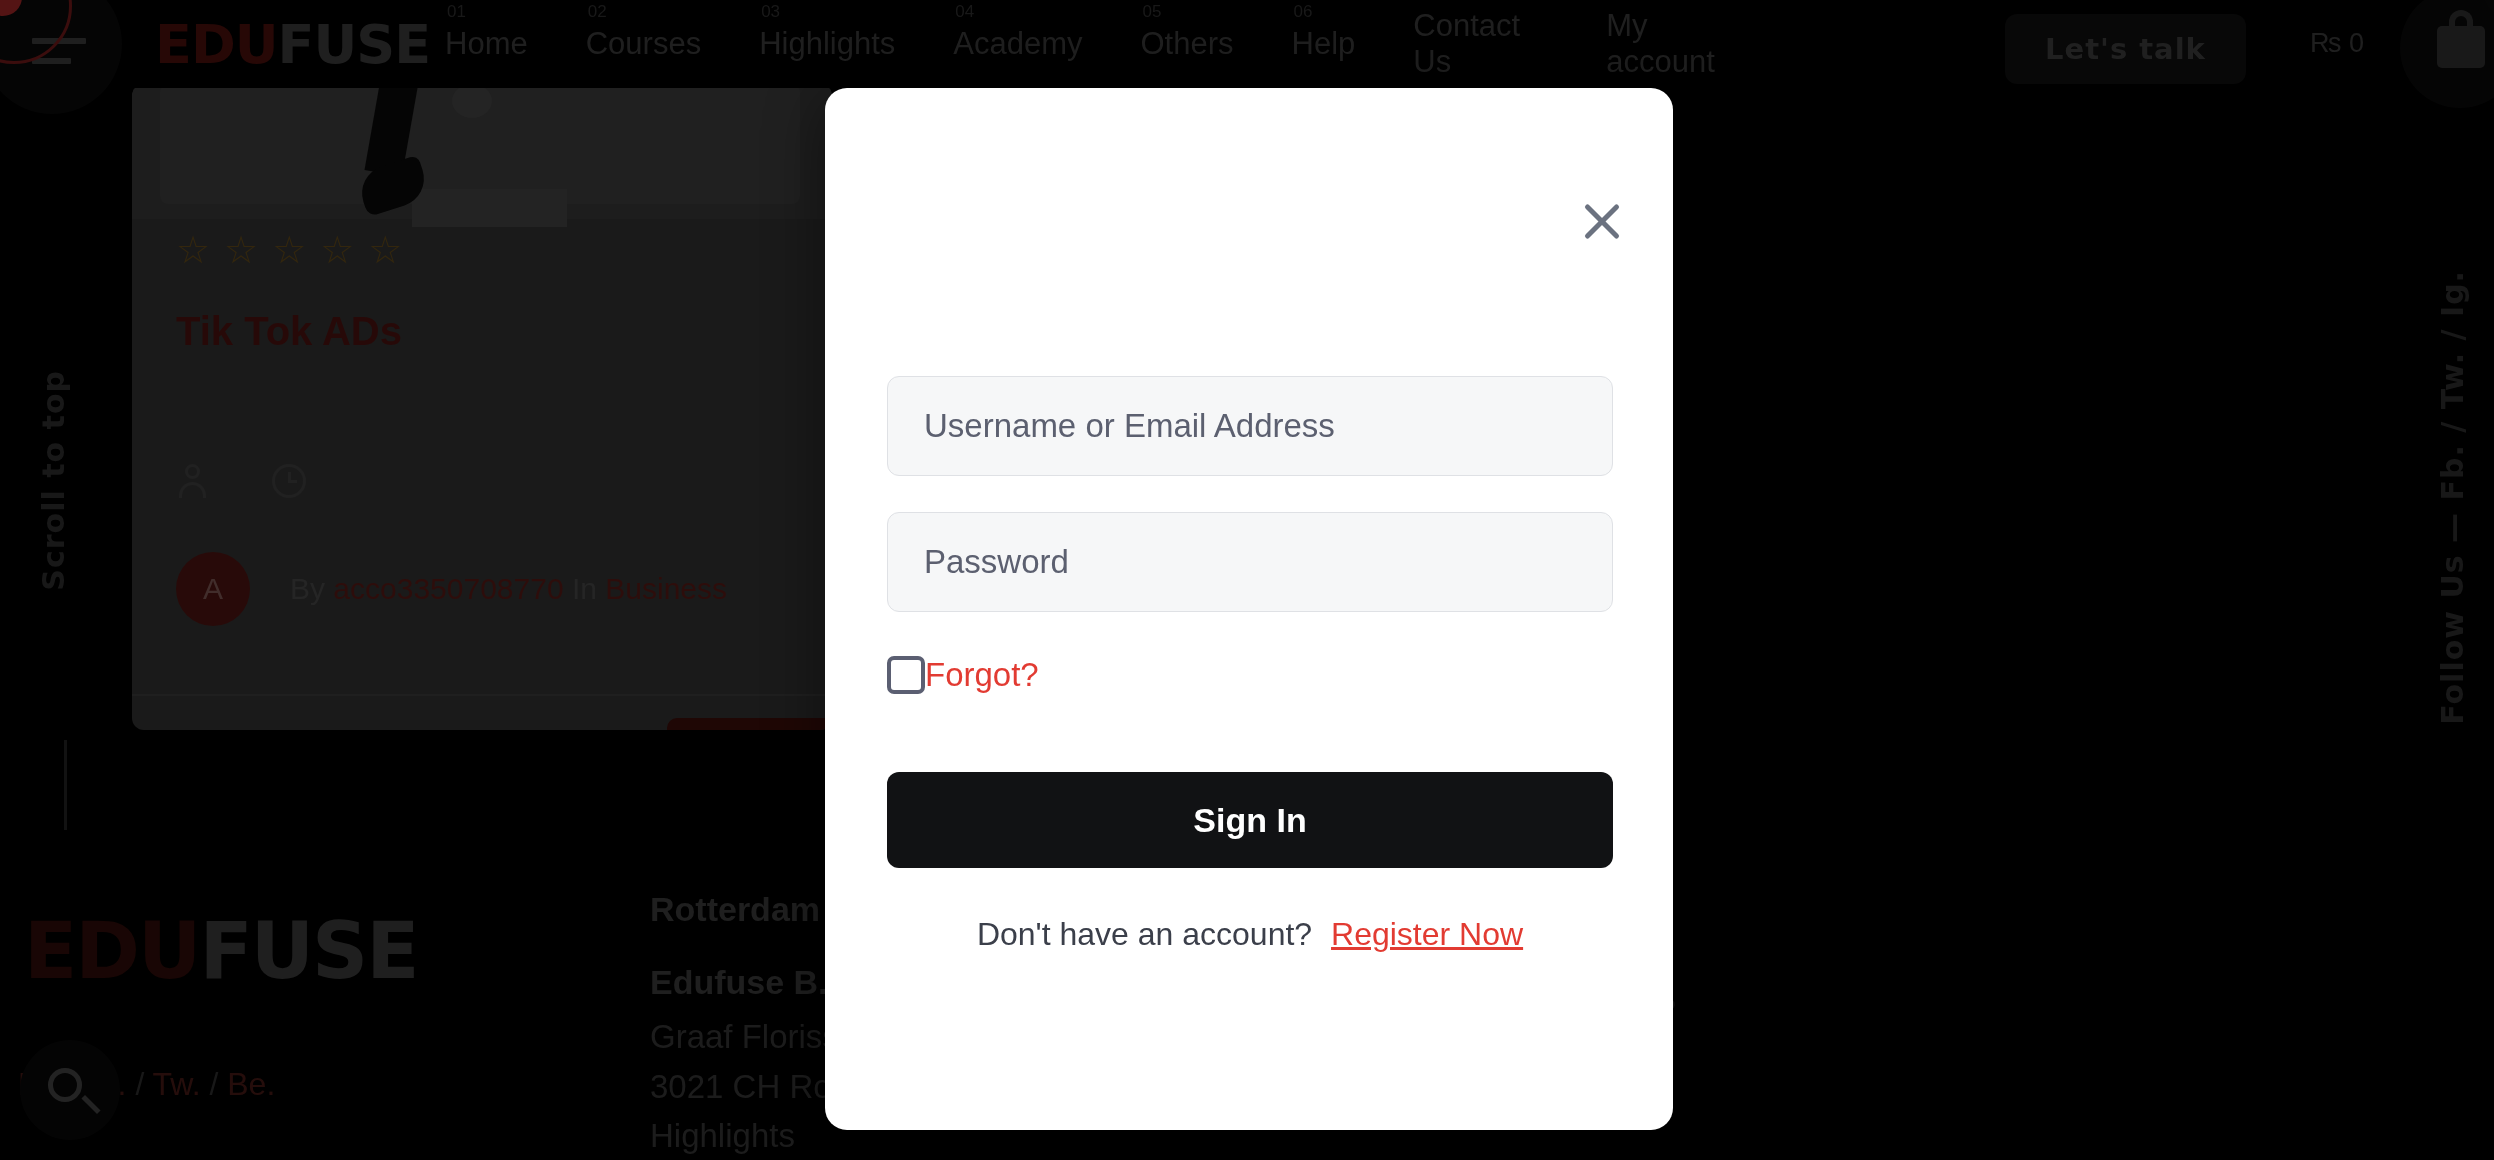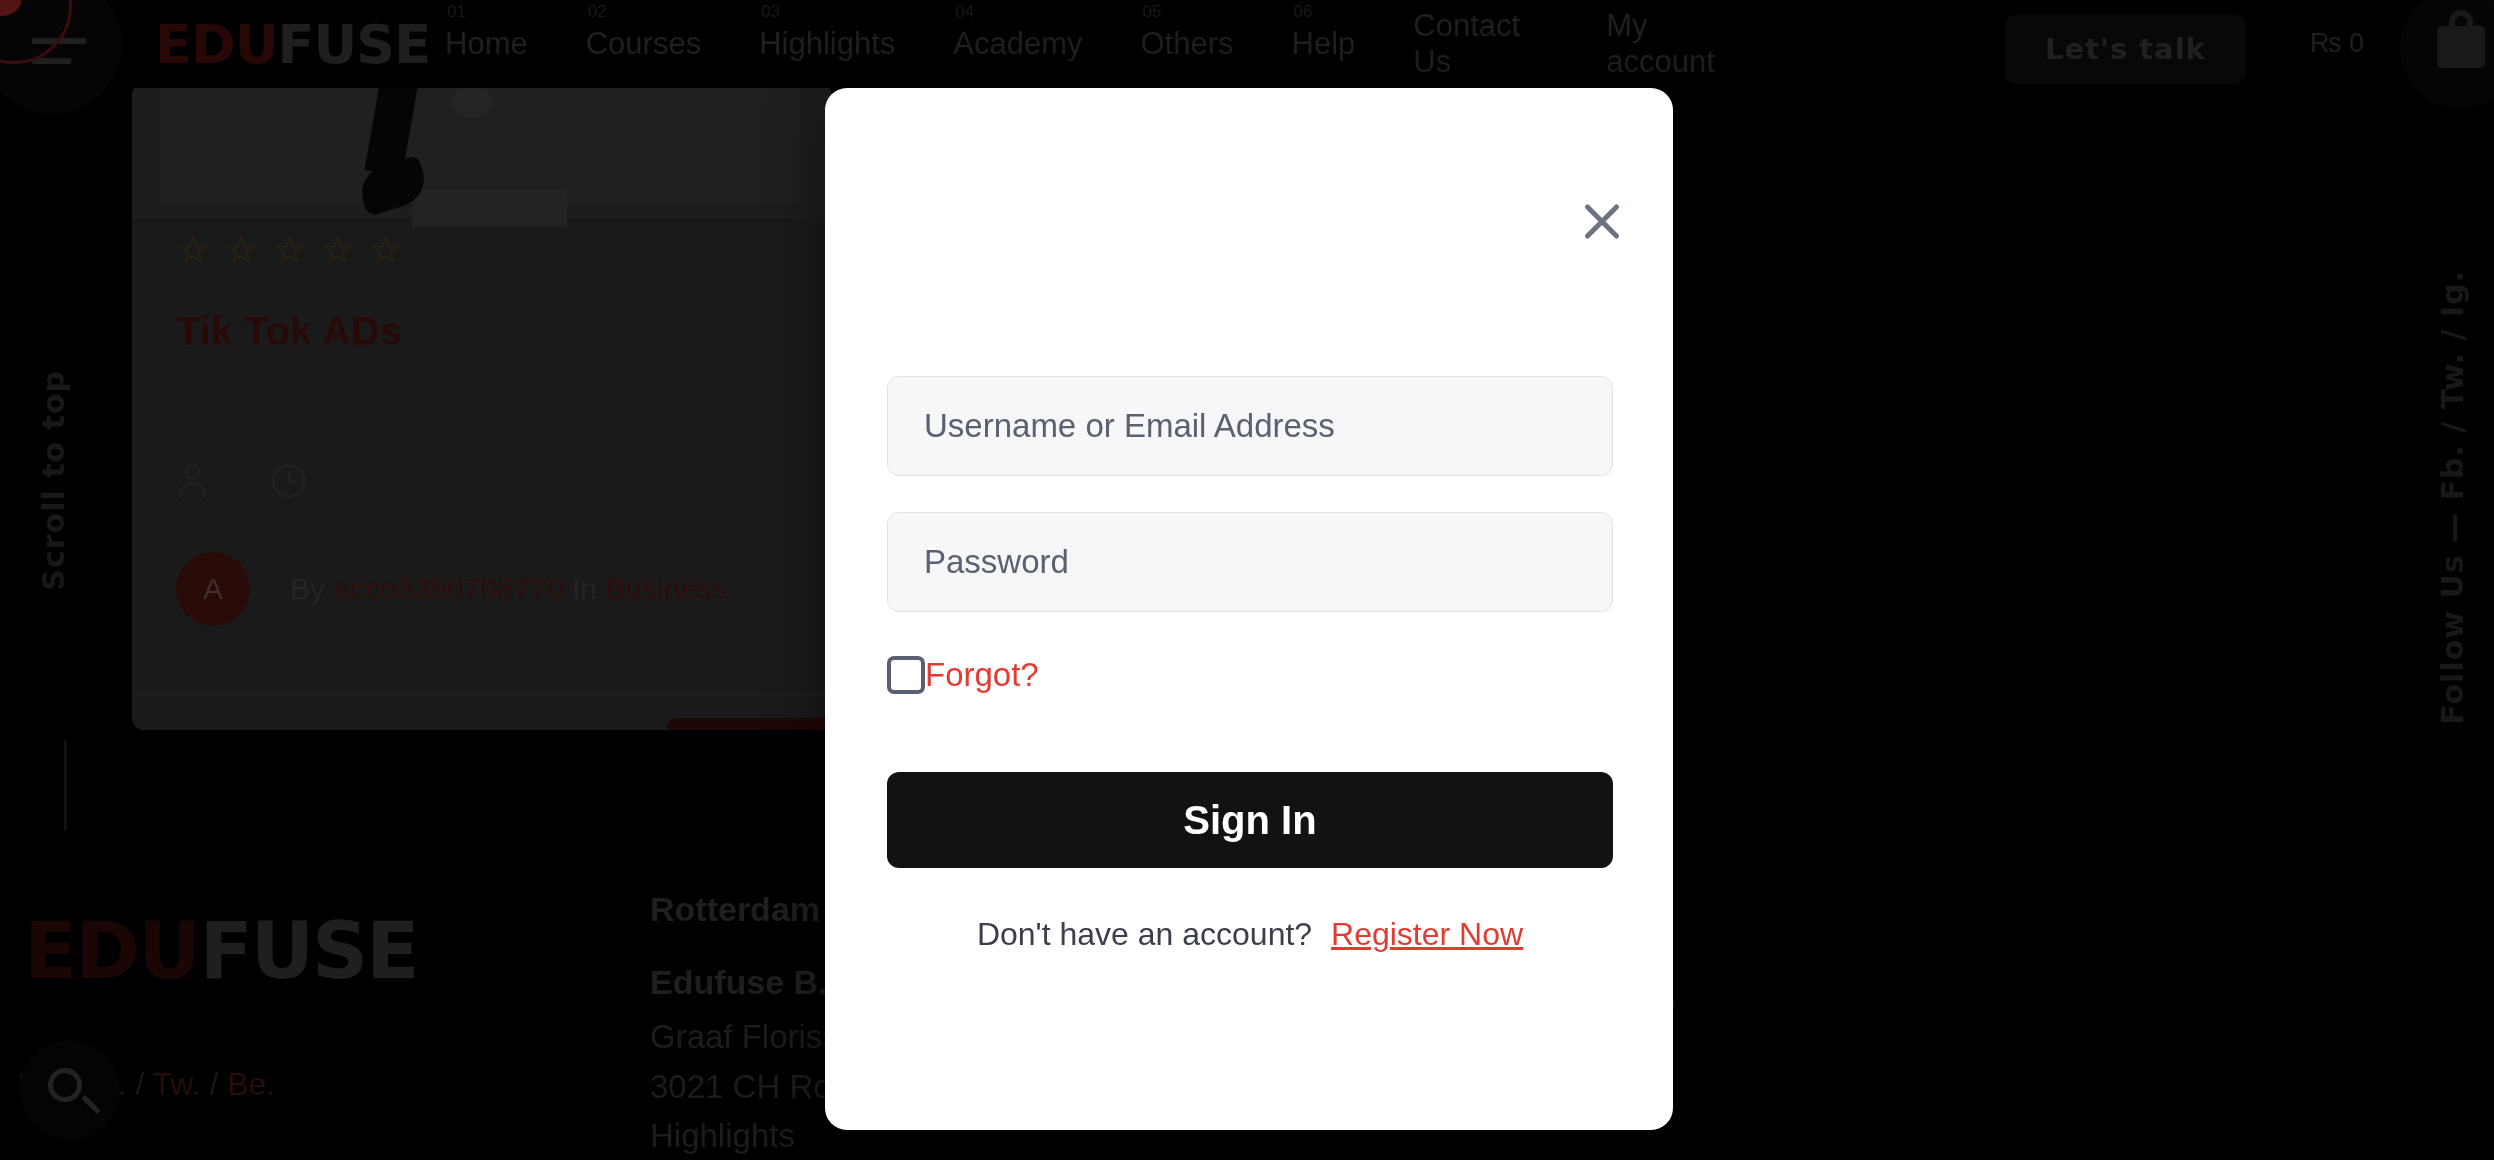--- a/index.html
+++ b/index.html
@@ -157,21 +157,21 @@
     display:flex; align-items:center; padding:0 36px;
     font-size:33px; color:#5c6070; margin-bottom:36px;
     font-family:"Liberation Sans", sans-serif;
   }
   .field::placeholder { color:#5c6070; }
   .row-opts { display:flex; align-items:center; margin-top:38px; height:50px; }
   .checkbox { width:38px; height:38px; border:4px solid #5b5f72; border-radius:7px; background:#fff; cursor:pointer; }
   .forgot { color:#e23b32; font-size:33px; }
   .signin {
     width:726px; height:96px; background:#111214; color:#fff;
-    border:none; border-radius:12px; font-size:40px; font-weight:bold;
+    border:none; border-radius:12px; font-size:34px; font-weight:bold;
     margin-top:72px; cursor:pointer; font-family:"Liberation Sans", sans-serif;
   }
   .regline { margin-top:48px; text-align:center; font-size:32px; color:#3b3f4a; }
   .regline .reg { color:#e23b32; margin-left:10px;text-decoration:underline; }
 </style>
 </head>
 <body>
 
 <div id="root">
 

